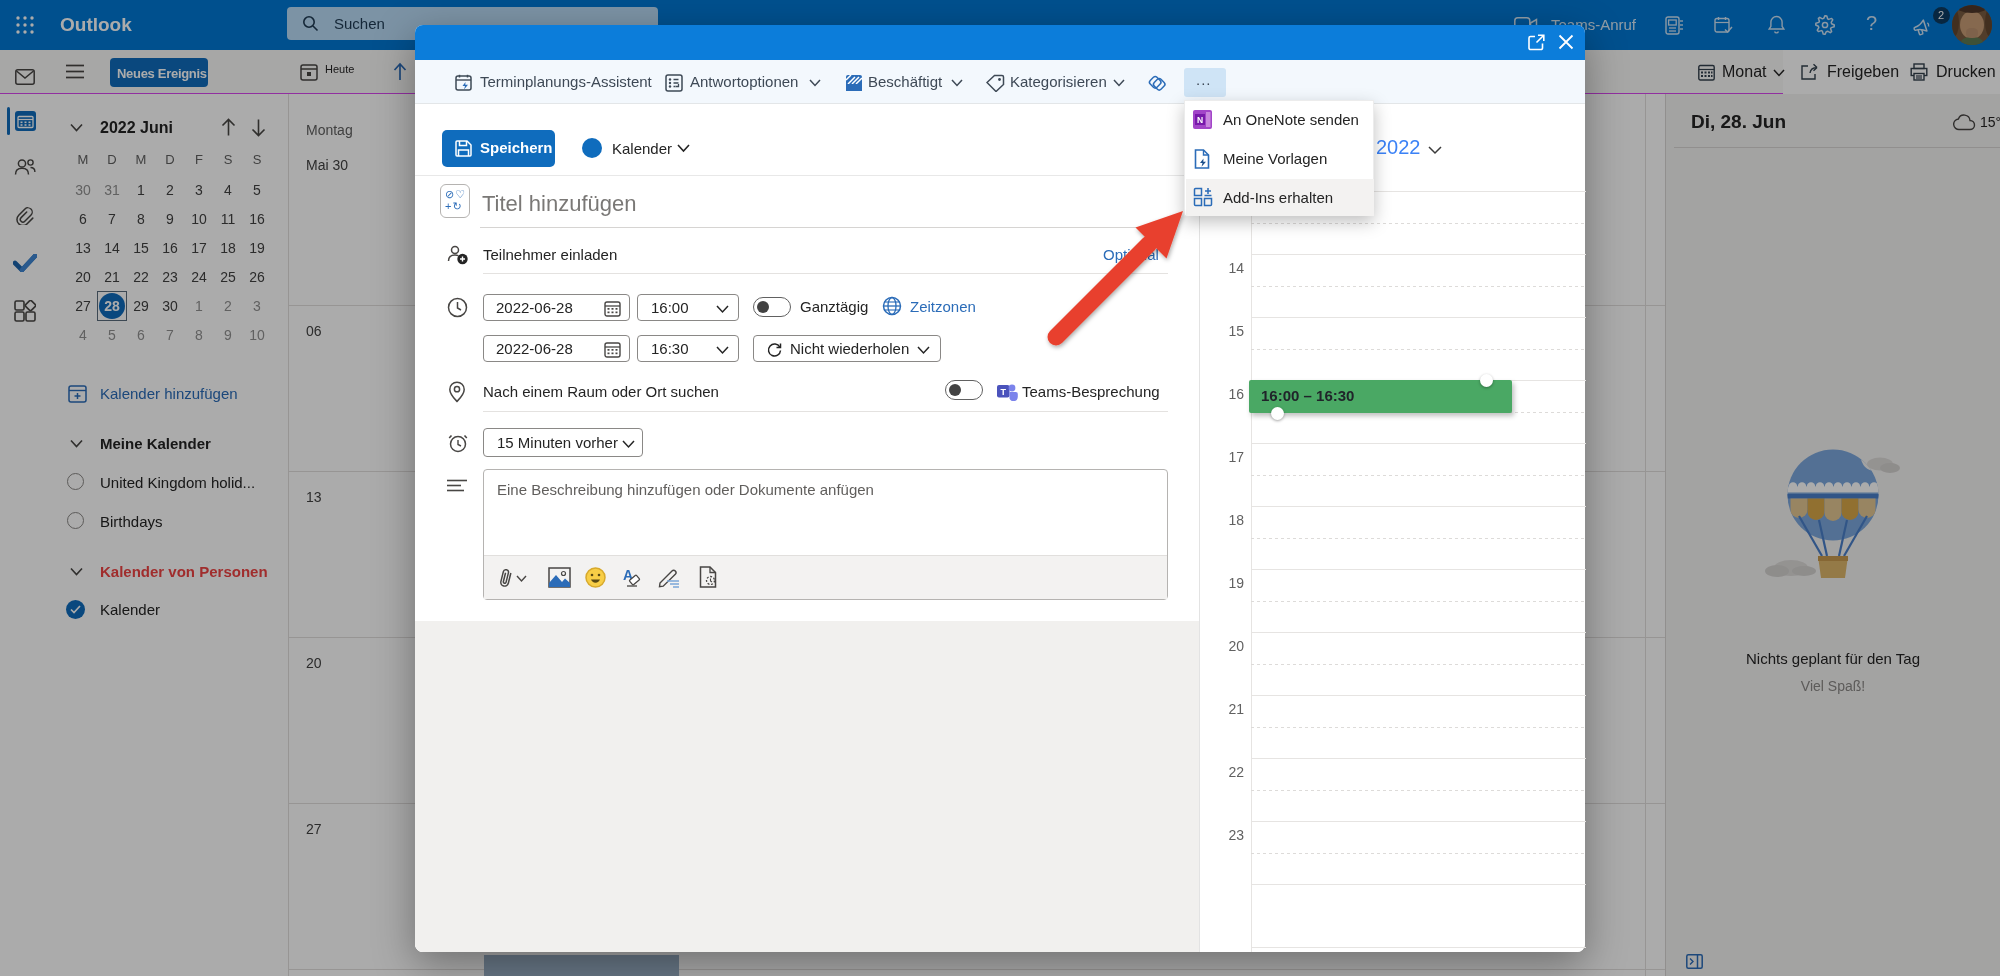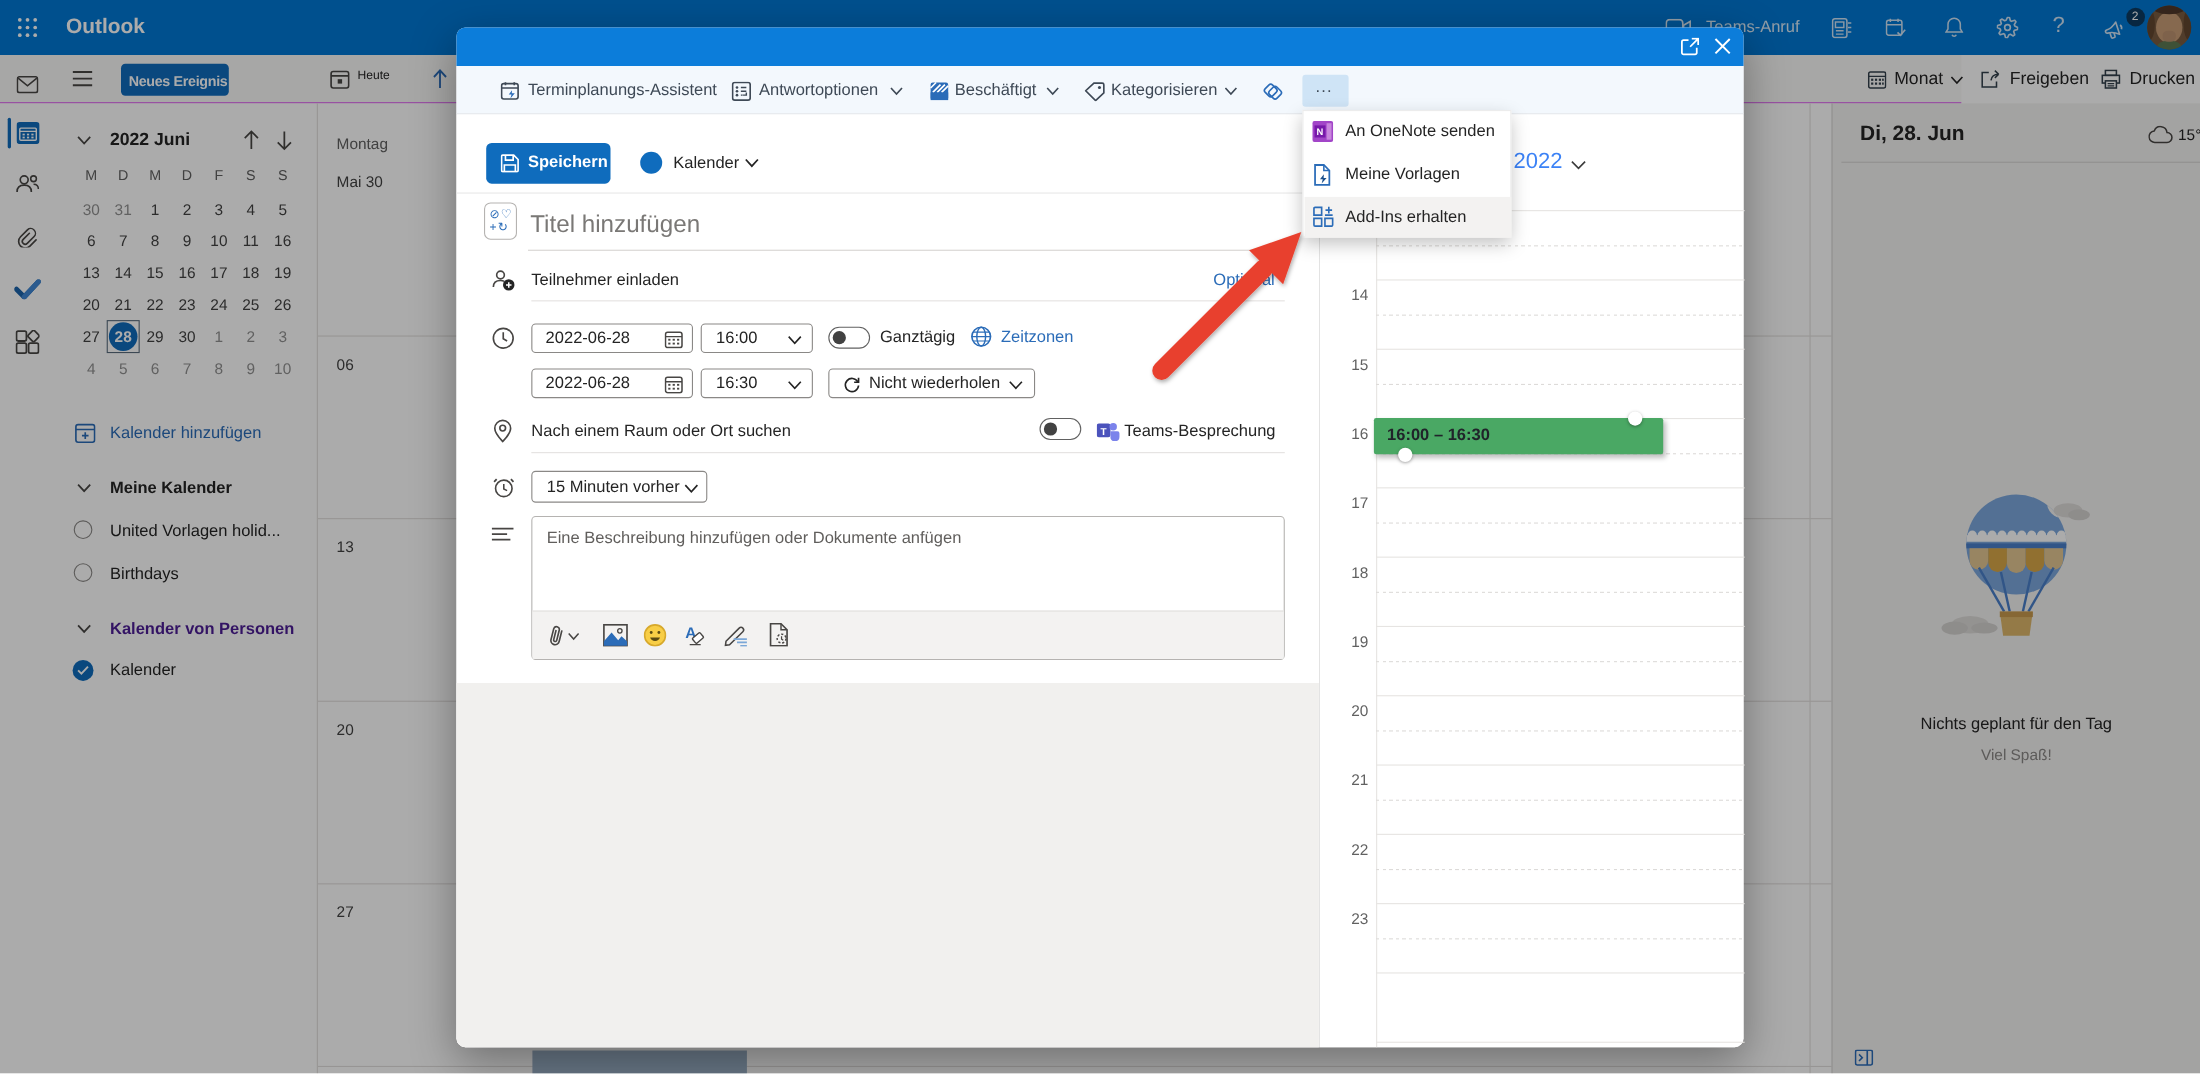--- a/index.html
+++ b/index.html
@@ -47,20 +47,27 @@
         <circle cx="16" cy="2" r="1.7"></circle>
         <circle cx="2" cy="9" r="1.7"></circle>
         <circle cx="9" cy="9" r="1.7"></circle>
         <circle cx="16" cy="9" r="1.7"></circle>
         <circle cx="2" cy="16" r="1.7"></circle>
         <circle cx="9" cy="16" r="1.7"></circle>
         <circle cx="16" cy="16" r="1.7"></circle>
       </g>
   </svg>
   <div class="t" style="left:60px;top:14px;font-size:19px;font-weight:bold;color:#fff;">Outlook</div>
+  <div class="abs" style="left:287px;top:7px;width:371px;height:33px;background:#b9dbf7;border-radius:4px;">
+    <svg class="abs" style="left:15px;top:8px" width="17" height="17" viewBox="0 0 17 17">
+        <circle cx="7" cy="7" r="5.2" fill="none" stroke="#1e3a52" stroke-width="1.6"></circle>
+        <line x1="11" y1="11" x2="15.5" y2="15.5" stroke="#1e3a52" stroke-width="1.6"></line>
+      </svg>
+    <div class="t" style="left:47px;top:8px;font-size:15px;color:#1e3a52;">Suchen</div>
+  </div>
 
   <svg class="abs" style="left:1514px;top:17px" width="24" height="17" viewBox="0 0 24 17">
       <rect x="0.8" y="0.8" width="15" height="15" rx="3" fill="none" stroke="#d8e9f7" stroke-width="1.5"></rect>
       <path d="M16.5 6 L22.5 2.5 V14.5 L16.5 11 Z" fill="none" stroke="#d8e9f7" stroke-width="1.5"></path>
     </svg>
   <div class="t" style="left:1551px;top:16px;font-size:15px;color:#d8e9f7;">Teams-Anruf</div>
   <svg class="abs" style="left:1665px;top:16px" width="19" height="19" viewBox="0 0 19 19">
       <rect x="1" y="1" width="13" height="17" rx="2" fill="none" stroke="#cfe3f5" stroke-width="1.4"></rect>
       <rect x="3.6" y="4" width="7.6" height="5" fill="none" stroke="#cfe3f5" stroke-width="1.3"></rect>
       <line x1="4" y1="12" x2="11" y2="12" stroke="#cfe3f5" stroke-width="1.3"></line>
@@ -269,28 +276,28 @@
       <line x1="9.5" y1="9" x2="9.5" y2="15" stroke="#2b6cb8" stroke-width="1.5"></line>
       <line x1="6.5" y1="12" x2="12.5" y2="12" stroke="#2b6cb8" stroke-width="1.5"></line>
     </svg>
   <div class="t" style="left:50px;top:291px;font-size:15px;color:#2b6cb8;">Kalender hinzufügen</div>
 
   <svg class="abs" style="left:20px;top:345px" width="13" height="9" viewBox="0 0 13 9">
       <path d="M1 1.5 L6.5 7.5 L12 1.5" fill="none" stroke="#484644" stroke-width="1.6"></path>
     </svg>
   <div class="t" style="left:50px;top:341px;font-size:15px;font-weight:bold;color:#242424;">Meine Kalender</div>
   <div class="abs" style="left:17px;top:379px;width:17px;height:17px;border-radius:50%;border:1.5px solid #8a8886;"></div>
-  <div class="t" style="left:50px;top:380px;font-size:15px;color:#242424;">United Vorlagen holid...</div>
+  <div class="t" style="left:50px;top:380px;font-size:15px;color:#242424;">United Kingdom holid...</div>
   <div class="abs" style="left:17px;top:418px;width:17px;height:17px;border-radius:50%;border:1.5px solid #8a8886;"></div>
   <div class="t" style="left:50px;top:419px;font-size:15px;color:#242424;">Birthdays</div>
 
   <svg class="abs" style="left:20px;top:473px" width="13" height="9" viewBox="0 0 13 9">
       <path d="M1 1.5 L6.5 7.5 L12 1.5" fill="none" stroke="#484644" stroke-width="1.6"></path>
     </svg>
-  <div class="t" style="left:50px;top:469px;font-size:15px;font-weight:bold;color:#4c1d95;">Kalender von Personen</div>
+  <div class="t" style="left:50px;top:469px;font-size:15px;font-weight:bold;color:#ef4444;">Kalender von Personen</div>
   <div class="abs" style="left:16px;top:506px;width:19px;height:19px;border-radius:50%;background:#0f6cbd;"></div>
   <svg class="abs" style="left:20px;top:511px" width="11" height="9" viewBox="0 0 11 9">
       <path d="M1 4.5 L4 7.5 L10 1" fill="none" stroke="#fff" stroke-width="1.7"></path>
     </svg>
   <div class="t" style="left:50px;top:507px;font-size:15px;color:#242424;">Kalender</div>
 </div>
 <div class="abs" id="montharea">
 
   <div class="t" style="left:17px;top:28px;font-size:14px;color:#616161;">Montag</div>
   <div class="t" style="left:17px;top:63px;font-size:14px;color:#424242;">Mai 30</div>

